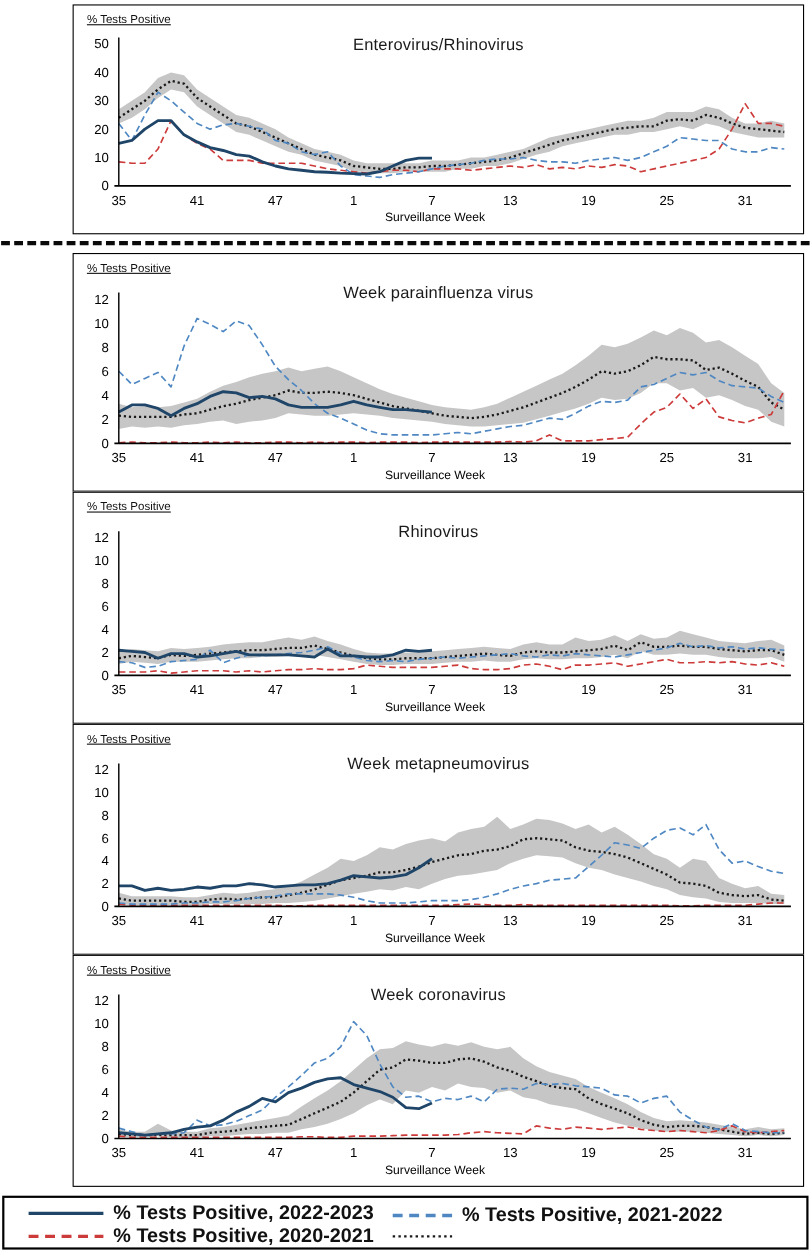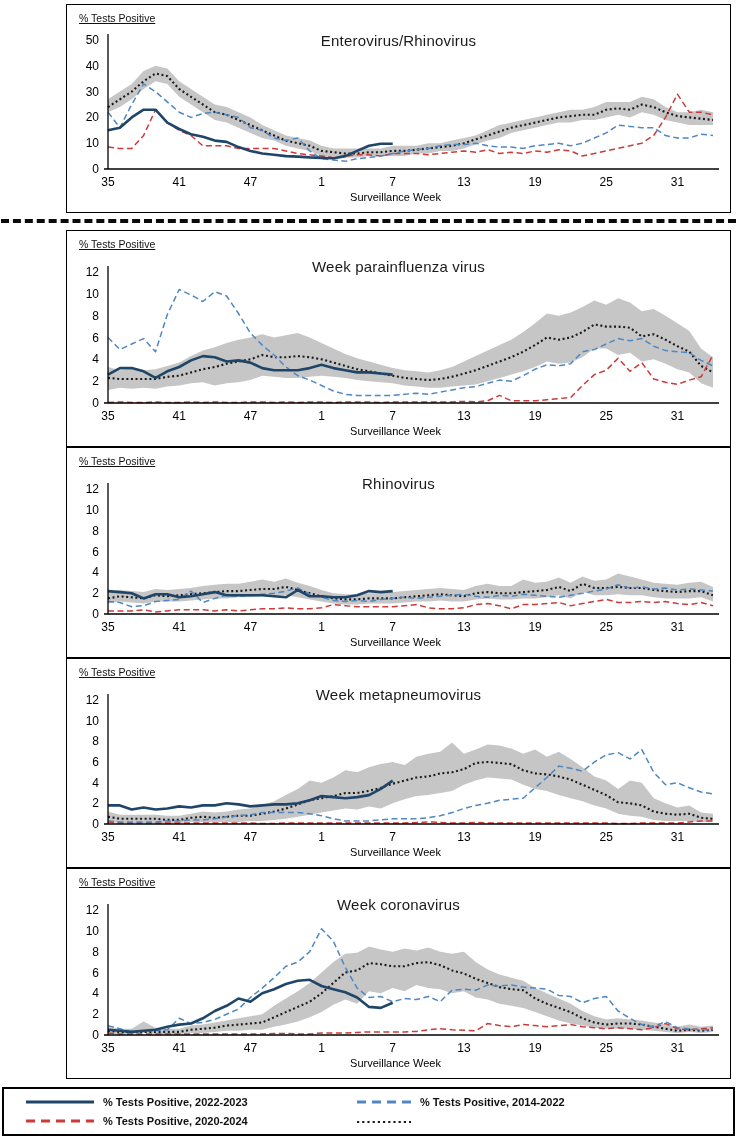--- a/index.html
+++ b/index.html
@@ -7,21 +7,21 @@
   #figure{position:relative;width:737px;height:1140px;background:#fff;overflow:hidden;}
   .panel{position:absolute;left:66px;width:665px;border:1.5px solid #000;background:#fff;box-sizing:border-box;}
   .panel .unit{position:absolute;top:7px;left:12px;font-size:10.5px;color:#111;text-decoration:underline;}
   .panel .title{position:absolute;top:27px;left:0;width:100%;text-align:center;font-size:15px;color:#1a1a1a;letter-spacing:.2px;}
   .panel svg.plot{position:absolute;left:1px;bottom:1px;display:block;}
   #divider{position:absolute;left:1px;top:219px;width:735px;height:0;border-top:4px dashed #0a0a0a;}
   #legend{position:absolute;left:2px;top:1087px;width:733px;height:49px;border:2px solid #000;box-sizing:border-box;display:flex;background:#fff;}
   .lcol{display:flex;flex-direction:column;justify-content:space-around;padding:3px 0;}
   .lcol.c1{width:351px;padding-left:20px;box-sizing:border-box;}
   .lcol.c2{flex:1;}
-  .litem{display:flex;align-items:center;gap:7px;font-size:11px;font-weight:bold;color:#111;white-space:nowrap;}
+  .litem{display:flex;align-items:center;gap:7px;font-size:18px;font-weight:bold;color:#111;white-space:nowrap;}
   .litem svg{flex:0 0 auto;}
   svg text{font-family:"Liberation Sans", sans-serif;}
 </style>
 </head>
 <body>
 
 <div id="figure">
 
   <div class="panel" style="top:4px;height:209px">
     <div class="unit">% Tests Positive</div>
@@ -184,29 +184,29 @@
       <div class="litem">
         <svg width="72" height="10">
             <line x1="2" y1="5" x2="70" y2="5" stroke="#1f4568" stroke-width="3"></line>
           </svg>
         <span>% Tests Positive, 2022-2023</span>
       </div>
       <div class="litem">
         <svg width="72" height="10">
             <line x1="2" y1="5" x2="70" y2="5" stroke="#cc3a3a" stroke-width="3" stroke-dasharray="9 6"></line>
           </svg>
-        <span>% Tests Positive, 2020-2024</span>
+        <span>% Tests Positive, 2020-2021</span>
       </div>
     </div>
     <div class="lcol c2">
       <div class="litem">
         <svg width="58" height="10">
             <line x1="2" y1="5" x2="56" y2="5" stroke="#4e87c2" stroke-width="3" stroke-dasharray="9 6"></line>
           </svg>
-        <span>% Tests Positive, 2014-2022</span>
+        <span>% Tests Positive, 2021-2022</span>
       </div>
       <div class="litem">
         <svg width="58" height="10">
             <line x1="2" y1="5" x2="56" y2="5" stroke="#1a1a1a" stroke-width="2.2" stroke-dasharray="2.2 3"></line>
           </svg>
       </div>
     </div>
   </div>
 
 </div>

